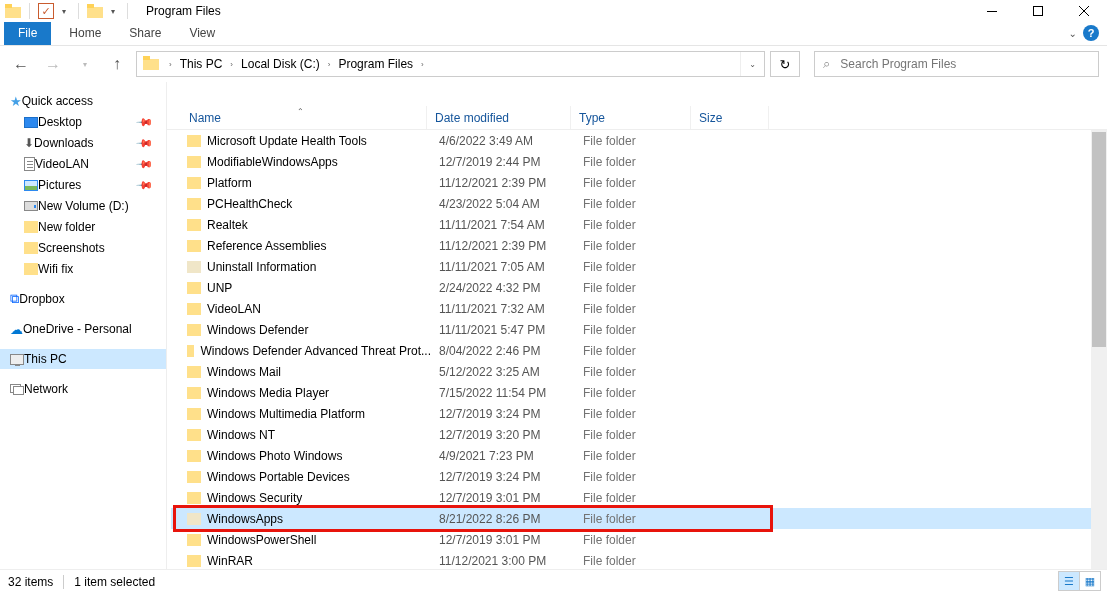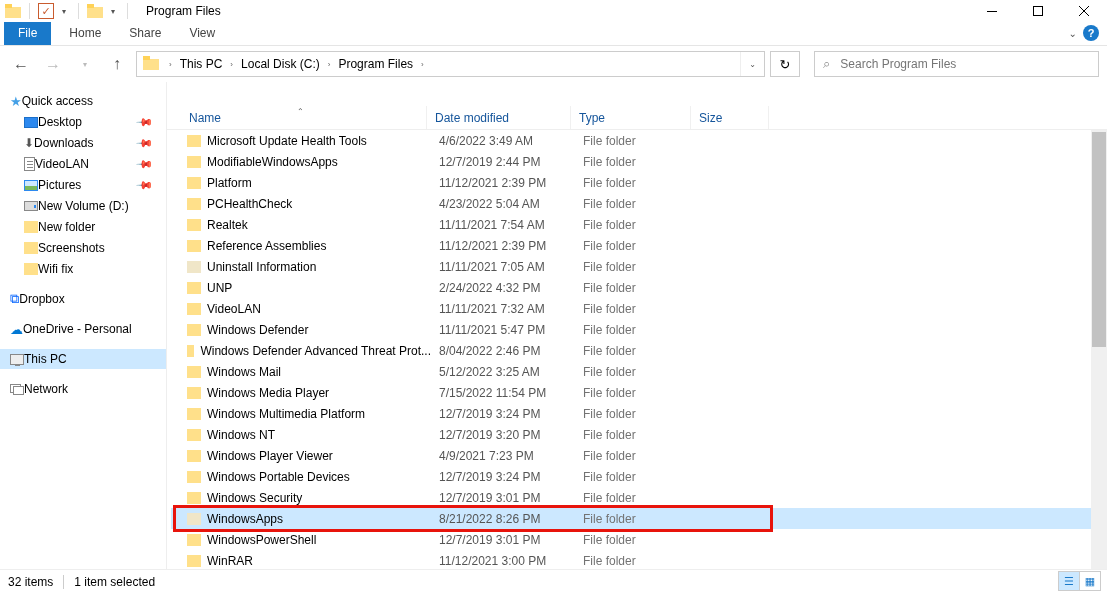--- a/index.html
+++ b/index.html
@@ -379,21 +379,21 @@
             <div class="cell c-name">
               <span class="folder-s"></span>
               <span>Windows NT</span>
             </div>
             <div class="cell c-date">12/7/2019 3:20 PM</div>
             <div class="cell c-type">File folder</div>
           </div>
           <div class="row">
             <div class="cell c-name">
               <span class="folder-s"></span>
-              <span>Windows Player Viewer</span>
+              <span>Windows Photo Windows</span>
             </div>
             <div class="cell c-date">4/9/2021 7:23 PM</div>
             <div class="cell c-type">File folder</div>
           </div>
           <div class="row">
             <div class="cell c-name">
               <span class="folder-s"></span>
               <span>Windows Portable Devices</span>
             </div>
             <div class="cell c-date">12/7/2019 3:24 PM</div>

